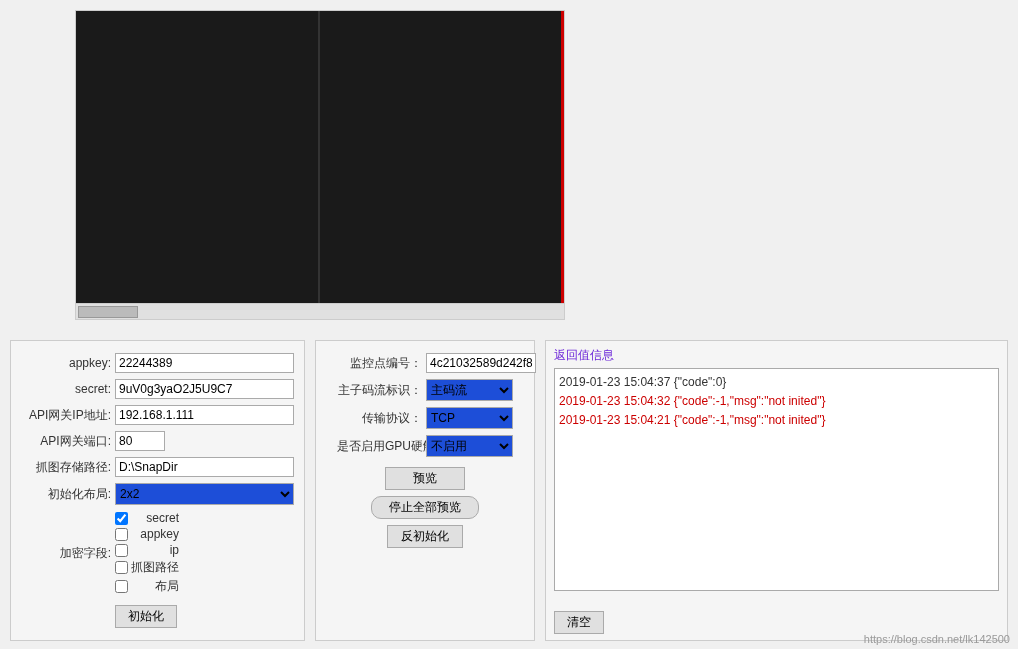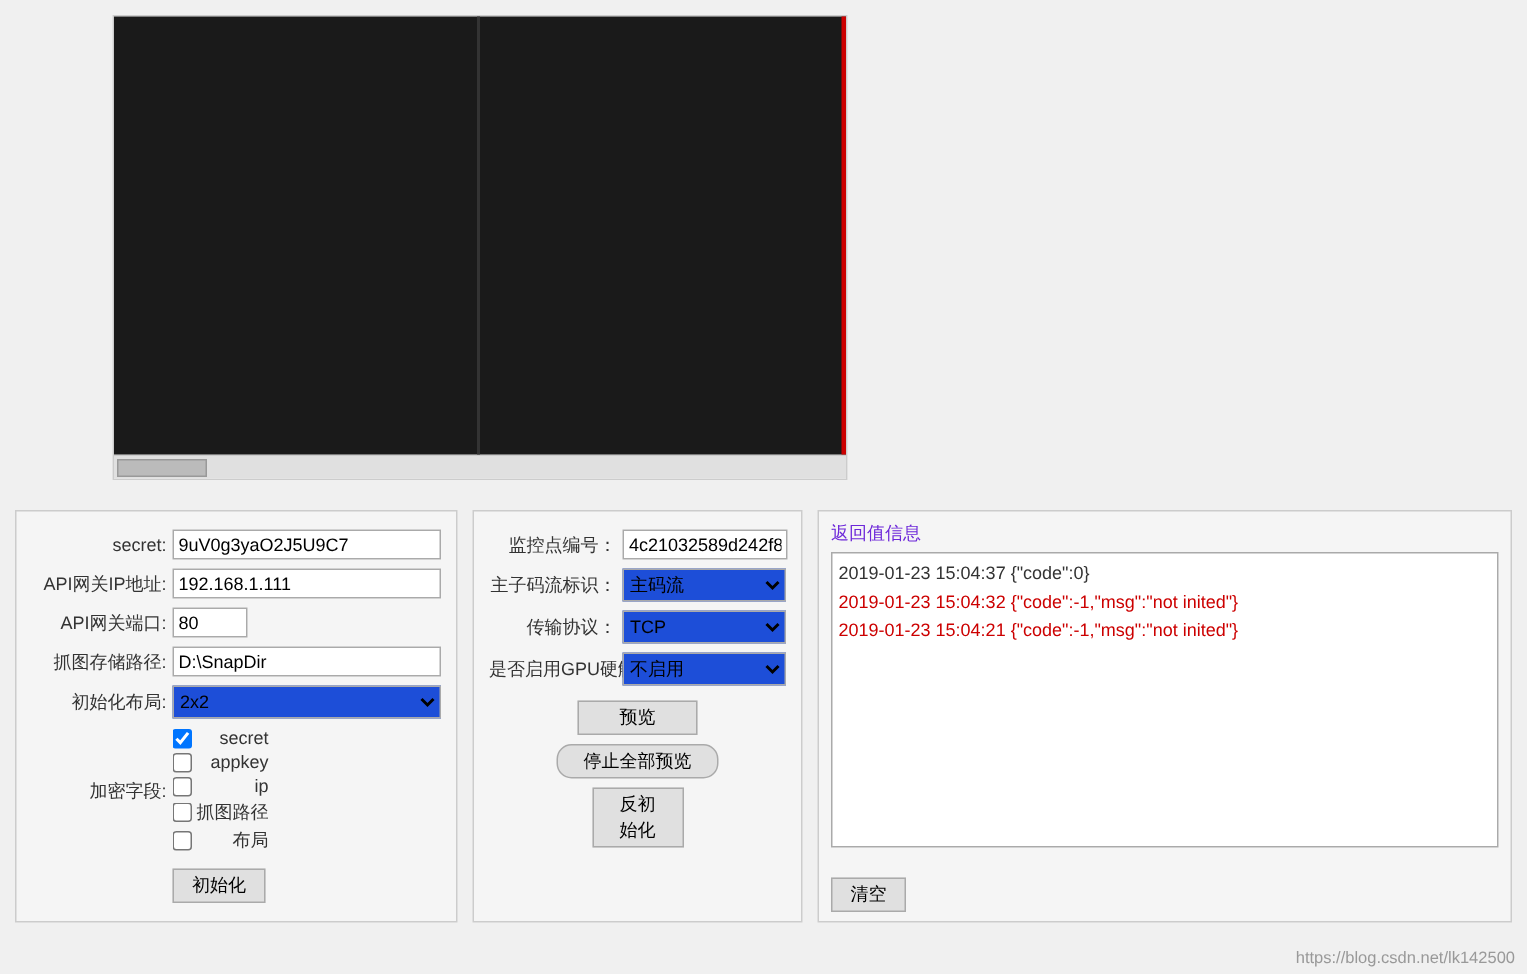--- a/index.html
+++ b/index.html
@@ -125,21 +125,21 @@
       cursor: pointer;
       font-size: 12px;
       font-family: inherit;
     }
 
     
     .middle-panel {
       width: 220px;
       background: #f5f5f5;
       border: 1px solid #ccc;
-      padding: 12px 10px;
+      padding: 12px 21px;
     }
     .middle-panel .form-label {
       width: 90px;
       white-space: nowrap;
     }
 
     
     .right-panel {
       flex: 1;
       background: #f5f5f5;
@@ -184,20 +184,24 @@
     <div class="video-panel video-panel-right"></div>
   </div>
   <div class="video-scrollbar">
     <div class="video-scrollbar-thumb"></div>
   </div>
 </div>
 
 <div class="controls-area">
 
   <div class="left-panel">
+    <div class="form-row">
+      <span class="form-label">appkey:</span>
+      <input class="form-input" type="text" value="22244389" style="">
+    </div>
     <div class="form-row">
       <span class="form-label">secret:</span>
       <input class="form-input" type="text" value="9uV0g3yaO2J5U9C7" style="">
     </div>
     <div class="form-row">
       <span class="form-label">API网关IP地址:</span>
       <input class="form-input" type="text" value="192.168.1.111" style="">
     </div>
     <div class="form-row">
       <span class="form-label">API网关端口:</span>
@@ -272,21 +276,21 @@
         <option>启用</option>
       </select>
     </div>
     <div style="text-align:center; margin-top:10px;">
       <button class="btn" style="width:80px;">预览</button>
     </div>
     <div style="text-align:center; margin-top:6px;">
       <button class="btn" style="width:108px;border-radius:10px;">停止全部预览</button>
     </div>
     <div style="text-align:center; margin-top:6px;">
-      <button class="btn" style="width:61px;">反初始化</button>
+      <button class="btn" style="width:76px;">反初始化</button>
     </div>
   </div>
 
   <div class="right-panel">
     <div class="panel-title">返回值信息</div>
     <div class="log-area">
       <div class="log-line-normal">2019-01-23 15:04:37 {"code":0}</div>
       <div class="log-line-error">2019-01-23 15:04:32 {"code":-1,"msg":"not inited"}</div>
       <div class="log-line-error">2019-01-23 15:04:21 {"code":-1,"msg":"not inited"}</div>
     </div>

